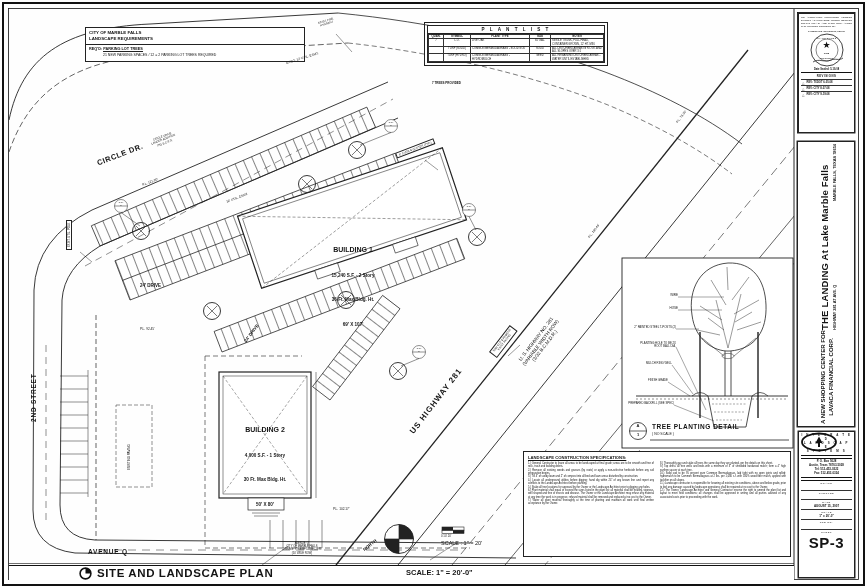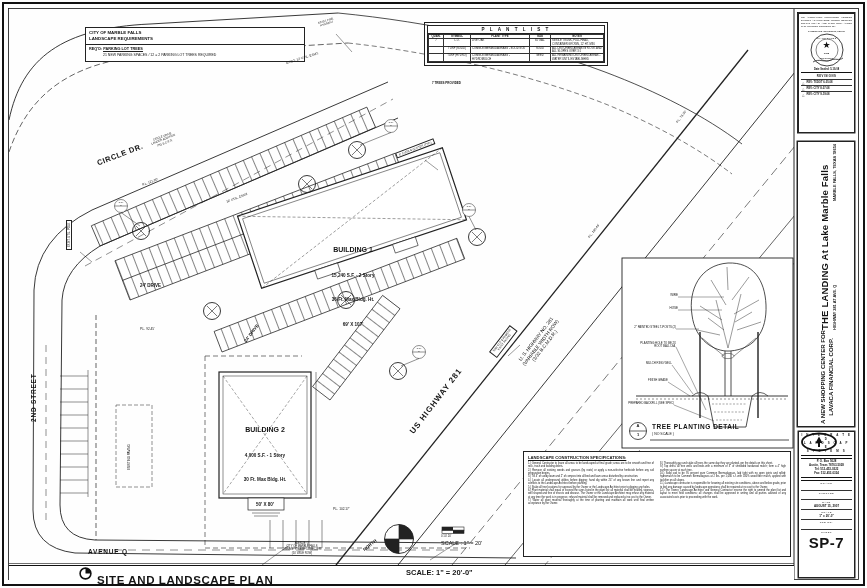--- a/index.html
+++ b/index.html
@@ -23,21 +23,21 @@
   #plantlist table{border-collapse:collapse;width:100%;font-size:2.7px;}
   #plantlist td,#plantlist th{border:0.5px solid #333;padding:0 1px;vertical-align:top;line-height:1.2;}
   #plantlist th{font-size:2.8px;text-align:center;}
   
   #specs{position:absolute;left:523px;top:451px;width:268px;height:106px;border:0.7px solid #222;background:#fff;padding:3px 4px;box-sizing:border-box;}
   #specs .t{font-size:4.2px;font-weight:bold;text-decoration:underline;margin-bottom:2px;}
   #specs .cols{display:flex;gap:6px;}
   #specs .col{width:50%;font-size:2.6px;line-height:1.3;text-align:justify;white-space:pre-line;}
   
   #bottombar{position:absolute;left:9px;top:566px;width:785px;height:14px;background:#fff;}
-  #bottombar .t{position:absolute;left:88px;top:8px;font-size:11.5px;font-weight:bold;letter-spacing:0.6px;}
+  #bottombar .t{position:absolute;left:88px;top:1px;font-size:11.5px;font-weight:bold;letter-spacing:0.6px;}
   #bottombar .s{position:absolute;left:397px;top:2px;font-size:7.5px;font-weight:bold;}
   #bottombar svg{position:absolute;left:70px;top:1px;}
   
   .tb{position:absolute;background:#fff;box-sizing:border-box;}
   #sealbox{left:798px;top:13px;width:57px;height:120px;border:0.8px solid #222;padding:2px;}
   #sealbox .disc{font-size:2.5px;line-height:1.25;text-align:justify;}
   #sealbox .signee{font-size:2.3px;text-align:center;margin-top:1px;font-weight:bold;}
   #sealstamp{position:relative;width:100%;height:36px;}
   #sealstamp .sn{position:absolute;left:0;right:0;top:5px;font-size:2.2px;text-align:center;letter-spacing:0.4px;}
   #sealstamp .star{position:absolute;left:0;right:0;top:8px;font-size:9px;text-align:center;}
@@ -452,16 +452,16 @@
   <div class="fv"></div>
   <div class="fl">CHECKED</div>
   <div class="fv"></div>
   <div class="fl">DATE</div>
   <div class="fv">AUGUST 15, 2007</div>
   <div class="fl">SCALE</div>
   <div class="fv">1" = 20'-0"</div>
   <div class="fl">JOB NO.</div>
   <div class="fv"></div>
   <div class="fl">SHEET</div>
-  <div class="sheetno">SP-7</div>
+  <div class="sheetno">SP-3</div>
 </div>
 
 </div>
 
 </body></html>

